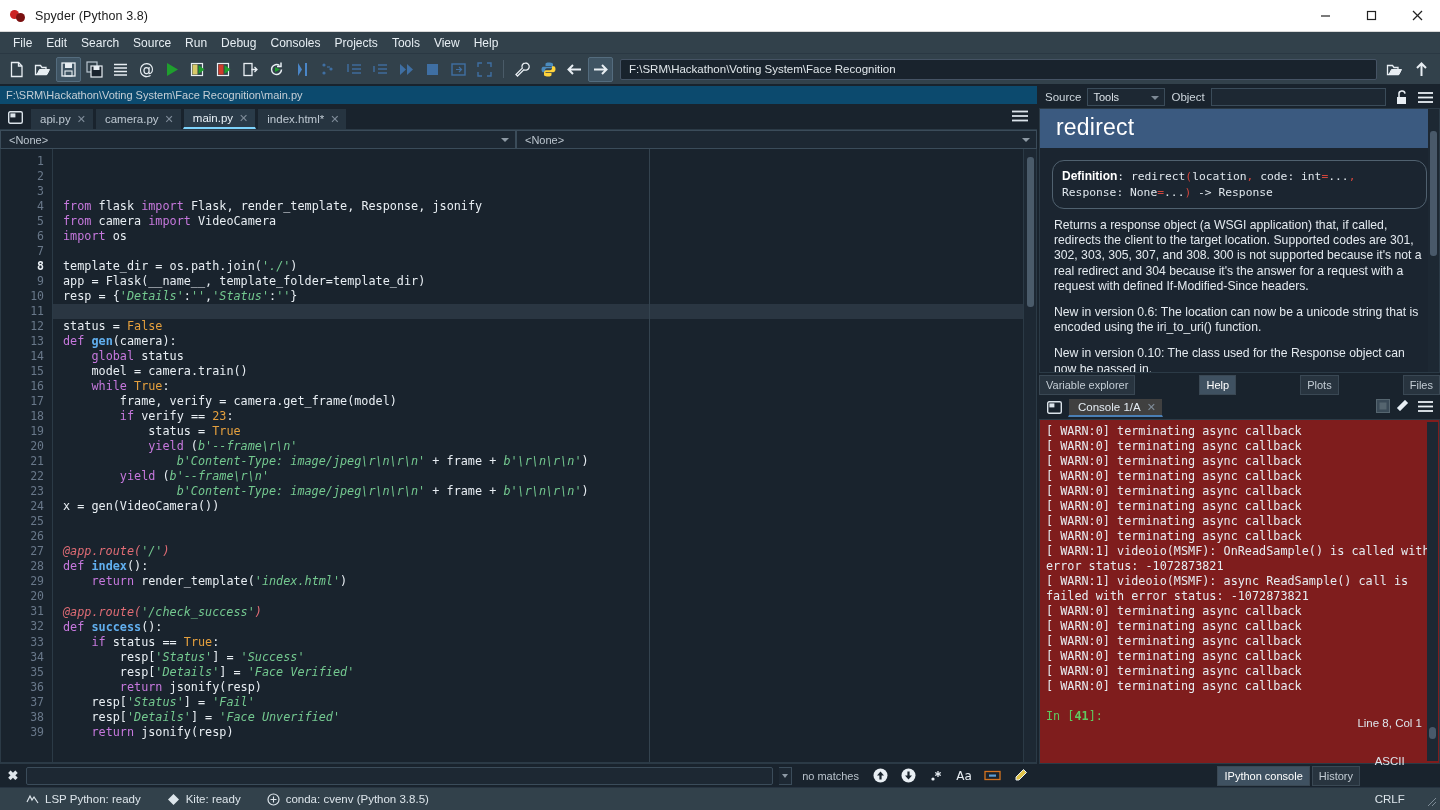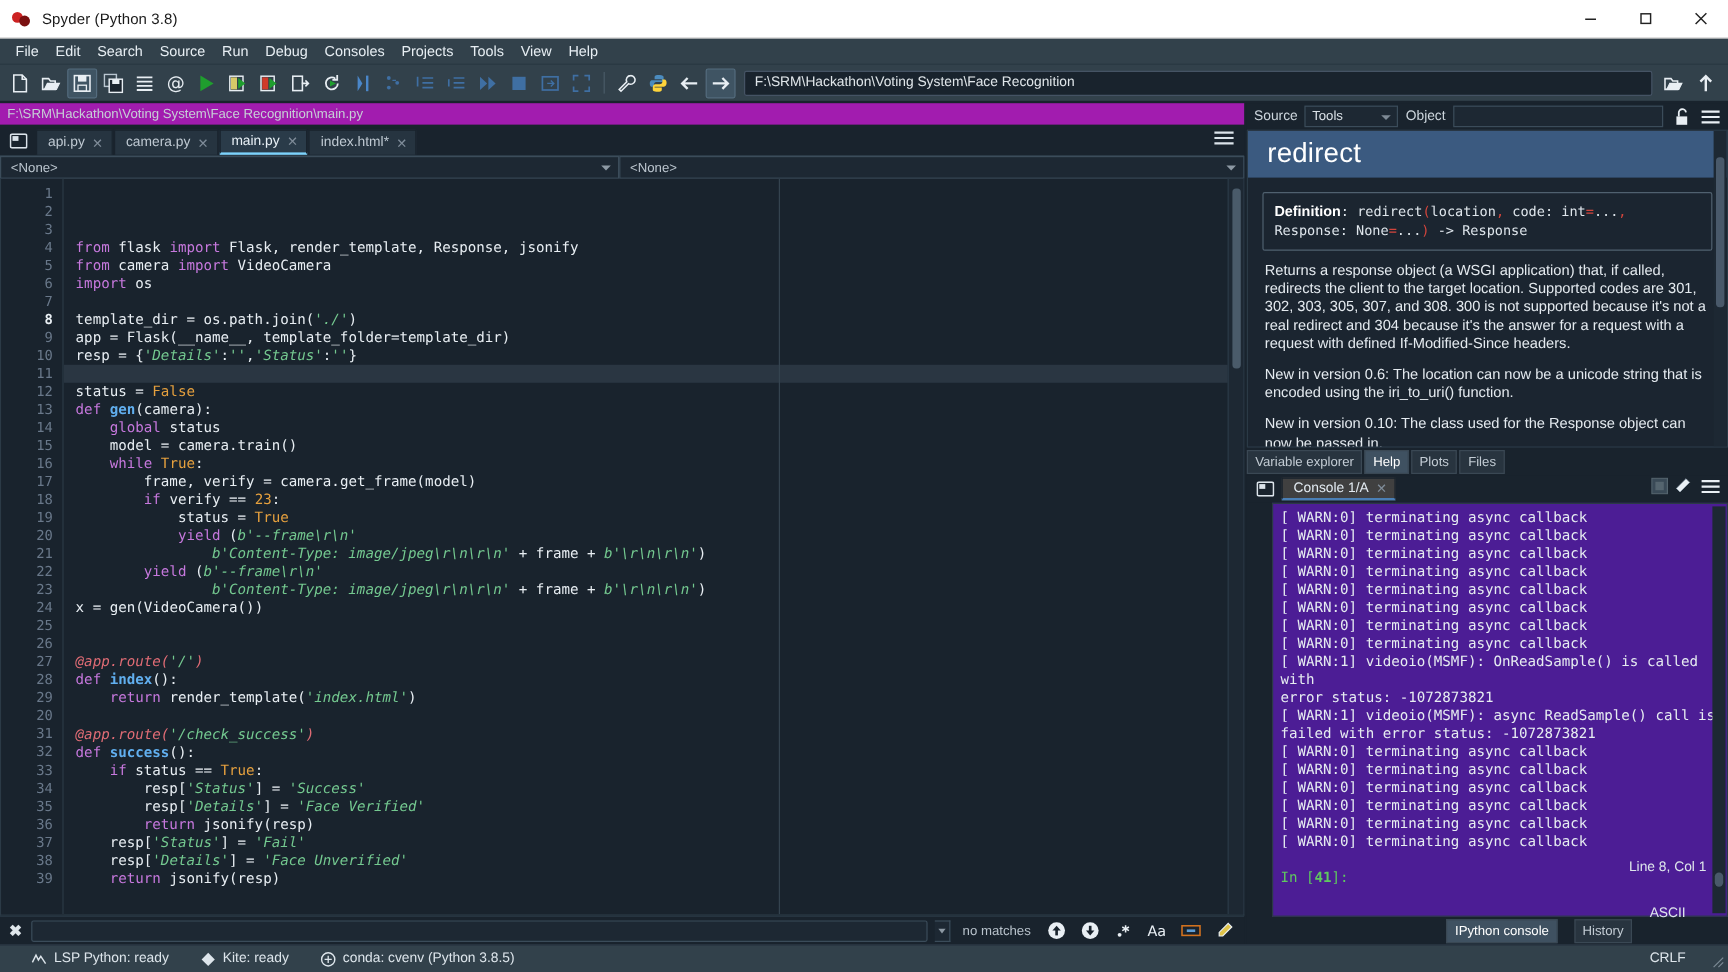--- a/index.html
+++ b/index.html
@@ -66,21 +66,21 @@
   
   .main {
     position: absolute; top: 86px; left: 0; right: 0; bottom: 23px;
     display: flex; background: #19232d;
   }
   .leftcol { width: 1037px; display: flex; flex-direction: column; flex: none; }
   .rightcol { flex: 1; display: flex; flex-direction: column; border-left: 2px solid #19232d; }
 
   
   .ed-breadcrumb {
-    height: 18px; background: #a21caf; color: #c6cfd6; font-size: 11px;
+    height: 18px; background: #0c4a6e; color: #c6cfd6; font-size: 11px;
     display: flex; align-items: center; padding-left: 6px;
   }
   
   .ed-tabbar {
     height: 25px; background: #19232d; display: flex; align-items: flex-end;
     padding-left: 4px; position: relative;
   }
   .ed-winbtn {
     width: 22px; height: 20px; display:flex; align-items:center; justify-content:center;
     margin-bottom: 2px; margin-right: 4px; flex: none;
@@ -180,38 +180,38 @@
     margin-right: 2px;
   }
   .help-body {
     flex: 1; background: #1b2530; border: 1px solid #2b3a46; position: relative; overflow: hidden;
   }
   .help-title {
     background: #3b5a80; color: #ffffff; font-size: 23px; padding: 5px 0 7px 16px;
     font-weight: normal; letter-spacing: .2px;
   }
   .help-def {
-    margin: 12px 12px 0 12px; border: 1px solid #50616f; border-radius: 2px;
+    margin: 12px 12px 0 12px; border: 1px solid #50616f; border-radius: 12px;
     padding: 7px 9px; font-family: "DejaVu Sans Mono", monospace;
     font-size: 11.3px; line-height: 16px; color: #dfe6ec;
   }
   .help-def b { font-family: "Liberation Sans", sans-serif; font-size: 12px; color: #ffffff; }
   .help-def .pr { color: #d2453c; }
   .help-text {
     padding: 9px 16px 0 14px; font-size: 12.2px; line-height: 15.2px;
     color: #e4eaef;
   }
   .help-text p { margin-bottom: 11px; }
   .help-scroll { position:absolute; right:0; top:0; bottom:0; width:11px; background:#1d2833; }
   .help-scroll .thumb { position:absolute; left:2px; width:7px; top:22px; height:125px;
     background:#49596a; border-radius:3px; }
 
   .help-tabs {
     height: 23px; background: #19232d; display: flex; align-items: center;
-    justify-content: flex-start; gap: 2px; padding-right: 18px;
+    justify-content: space-between; gap: 2px; padding-right: 0;
   }
   .ptab {
     font-size: 11px; color: #c3ccd4; padding: 3px 6px; background: #28343f;
     border: 1px solid #3a4854;
   }
   .ptab.active { background: #3f5161; color: #ffffff; }
 
   
   .console-pane { flex: 1; display: flex; flex-direction: column; }
   .con-tabbar {
@@ -220,34 +220,34 @@
   }
   .con-winbtn { width:20px;height:18px;display:flex;align-items:center;justify-content:center;margin-right:4px; }
   .con-tab {
     height: 19px; display: flex; align-items: center; gap: 6px; padding: 0 6px 0 9px;
     font-size: 11.5px; color: #e3ebf2; background: #404040;
     border: 1px solid #19232d; border-bottom: 2px solid #4a7fb5;
   }
   .con-tab .x { color: #7f8c99; font-size: 11px; }
   .con-right { position: absolute; right: 6px; display: flex; gap: 6px; align-items:center; }
   .con-body {
-    flex: 1; background: #4c1d95; border: 1px solid #2b3a46; position: relative;
+    flex: 1; background: #7f1d1d; border: 1px solid #2b3a46; position: relative;
     overflow: hidden; padding: 4px 0 0 6px;
     font-family: "DejaVu Sans Mono", monospace; font-size: 11.8px; line-height: 15px;
-    color: #e6ecf1; white-space: pre-wrap; margin-left: 21px;
+    color: #e6ecf1; white-space: pre-wrap;
   }
   .con-body .prompt { color: #5fc95f; }
   .con-body .pnum { color: #5fc95f; font-weight: bold; }
   .con-scroll { position:absolute; right:1px; top:2px; bottom:2px; width:11px; background:#1d2833; }
   .con-scroll .thumb { position:absolute; left:2px; width:7px; bottom: 22px; height:12px;
     background:#49596a; border-radius:4px; }
 
   .con-tabs-bottom {
     height: 23px; background: #19232d; display:flex; align-items:center;
-    justify-content:flex-end; gap:14px; padding-right: 80px;
+    justify-content:flex-end; gap:2px; padding-right: 80px;
   }
 
   
   .statusbar {
     position: absolute; bottom: 0; left: 0; right: 0; height: 23px;
     background: #32414b; display: flex; align-items: center;
     font-size: 11.5px; color: #dde5eb; border-top: 1px solid #263340;
   }
   .st-group { display: flex; align-items: center; gap: 6px; margin-left: 26px; }
   .st-right { margin-left: auto; display: flex; align-items: center; gap: 26px; padding-right: 18px; flex-direction: column; }

